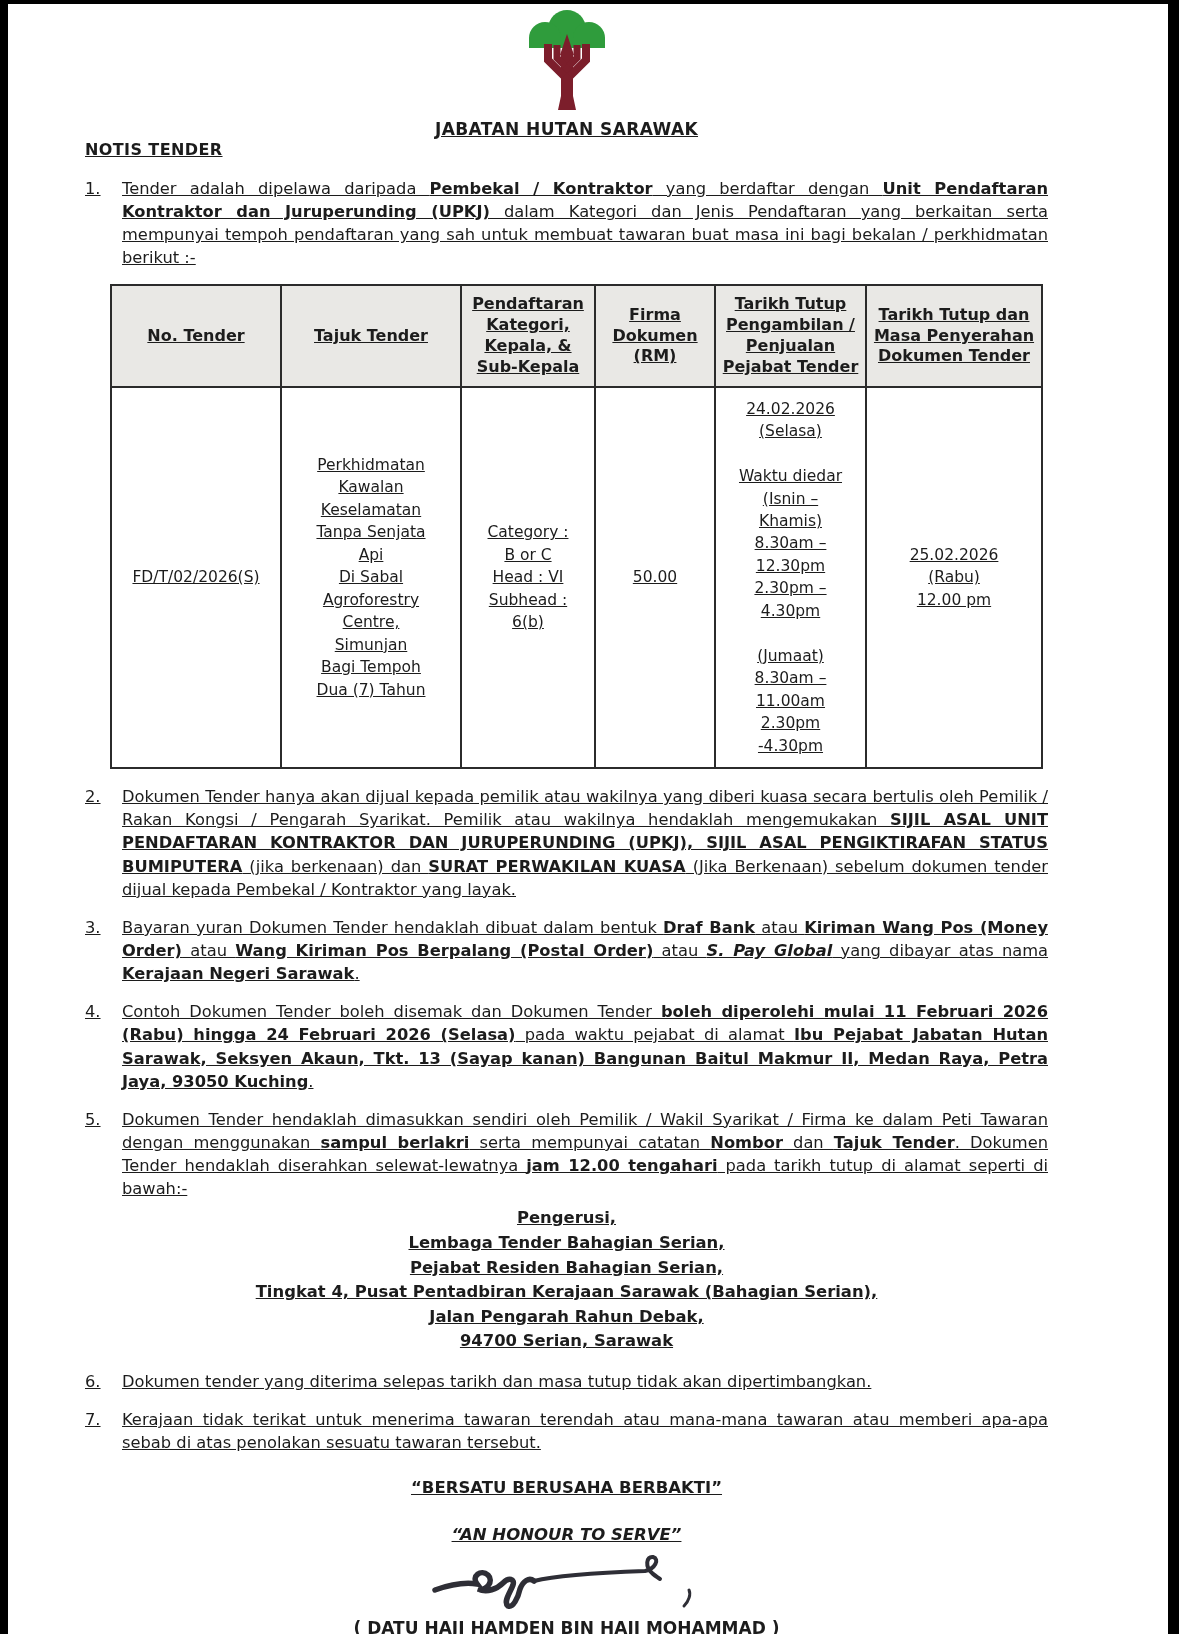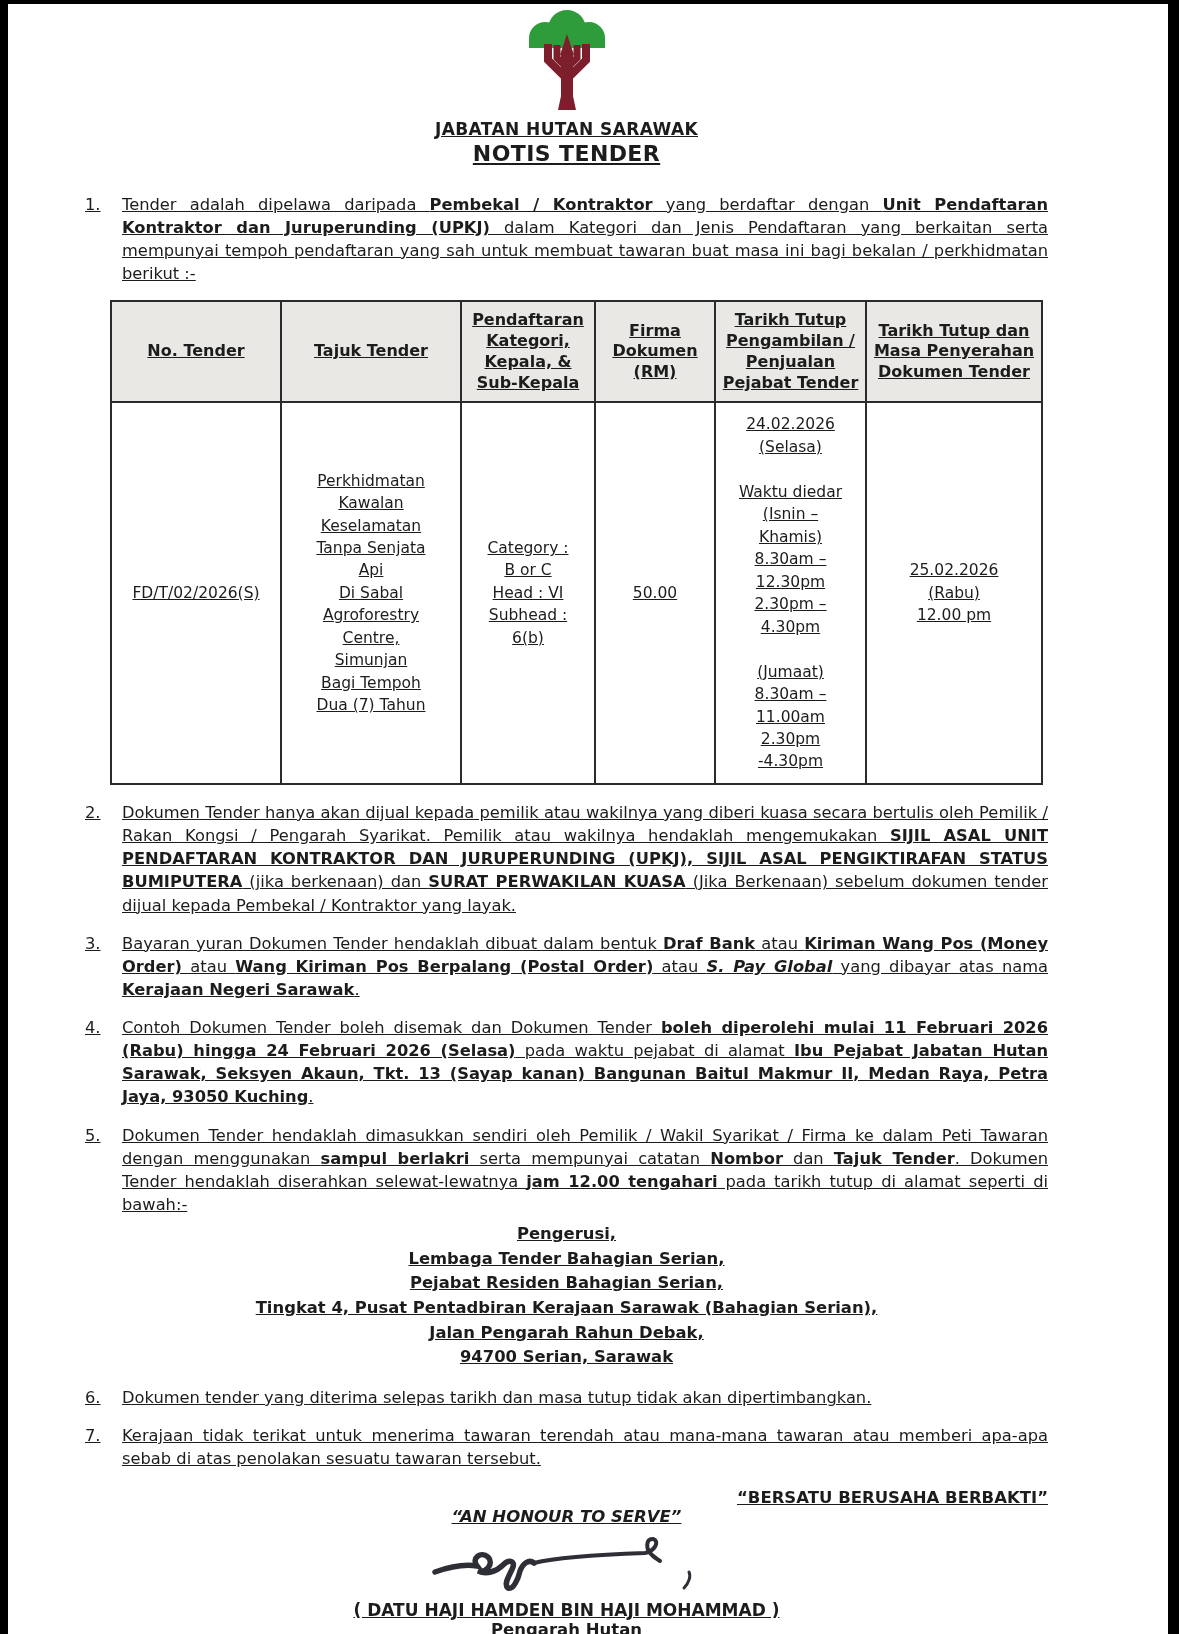--- a/index.html
+++ b/index.html
@@ -10,35 +10,35 @@
   }
   .scan-edge{position:absolute;background:#000;}
   .edge-left{left:0;top:0;width:8px;height:1634px;}
   .edge-top{left:0;top:0;width:1179px;height:4px;}
   .edge-right{right:0;top:0;width:11px;height:1634px;}
 
   .doc{position:absolute;left:85px;top:6px;width:963px;text-decoration:underline;}
 
   .logo-wrap{text-align:center;margin:2px 0 2px 0;}
   .org-title{text-align:center;font-weight:700;font-size:17px;letter-spacing:.4px;line-height:1.3;}
-  .doc-title{text-align:center;font-weight:700;font-size:22px;letter-spacing:.4px;line-height:1.3;margin-bottom:24px;}
+  .doc-title{text-align:left;font-weight:700;font-size:16px;letter-spacing:.4px;line-height:1.3;margin-bottom:16px;}
 
   .para{display:flex;margin-bottom:15px;font-size:16.3px;line-height:1.42;}
   .pnum{flex:0 0 37px;}
   .ptext{flex:1;text-align:justify;}
 
   table.tender{border-collapse:collapse;margin:2px 0 16px 25px;table-layout:fixed;width:931px;}
   table.tender th,table.tender td{border:2px solid #2b2b2b;vertical-align:middle;text-align:center;}
   table.tender th{background:#e9e8e5;font-size:16px;font-weight:700;padding:8px 5px;line-height:1.3;}
   table.tender td{font-size:15.5px;padding:10px 16px;line-height:1.45;white-space:pre-line;}
 
   .address{ text-align:center;font-weight:700;font-size:16.4px;line-height:1.5;
     white-space:pre-line;margin:0 0 16px 0;}
-  .slogan1{text-align:right;font-weight:700;font-size:16.5px;margin-top:18px;}
-  .slogan2{text-align:center;font-weight:700;font-style:italic;font-size:16.5px;margin-bottom:2px;}
+  .slogan1{text-align:center;font-weight:700;font-size:16.5px;margin-top:24px;}
+  .slogan2{text-align:center;font-weight:700;font-style:italic;font-size:16.5px;margin-bottom:2px;margin-top:28px;}
   .sig-wrap{text-align:center;margin:0;}
   .signatory-name{text-align:center;font-weight:700;font-size:17px;margin-top:2px;}
   .signatory-title{text-align:center;font-weight:700;font-size:16.5px;}
   .signatory-org{text-align:center;font-weight:700;font-size:16.5px;text-decoration:underline;}
 </style>
 </head>
 <body>
 
 <div class="scan-edge edge-left"></div>
 <div class="scan-edge edge-top"></div>

